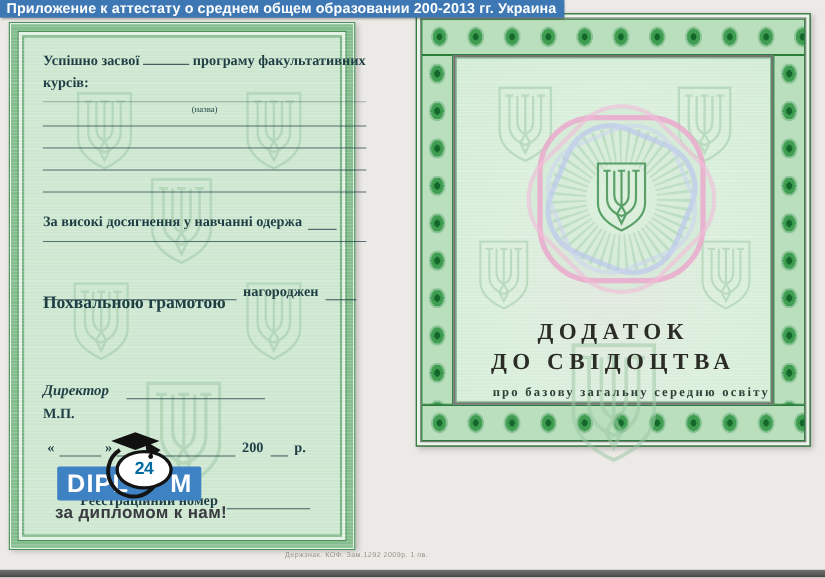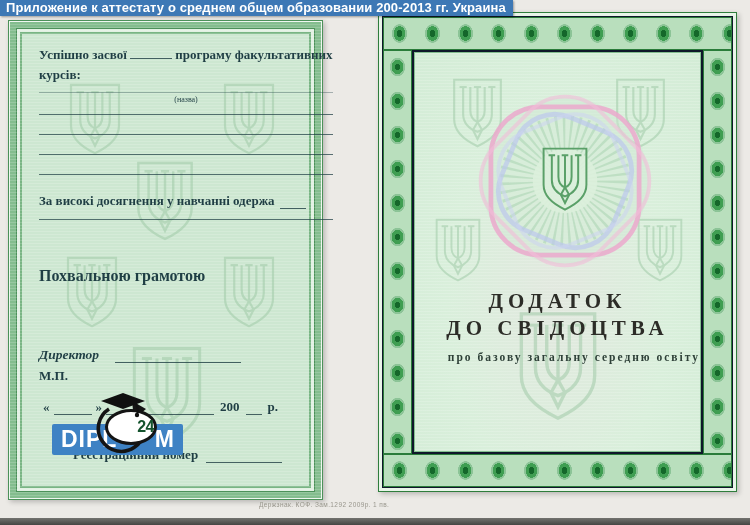--- a/index.html
+++ b/index.html
@@ -27,22 +27,22 @@
     background:repeating-linear-gradient(180deg,rgba(255,255,255,.16) 0 1px,rgba(0,0,0,0) 1px 3px);}
   .lp-text{position:absolute;color:var(--ink);font-weight:bold;font-size:13px;}
   .blank{display:inline-block;border-bottom:1.3px solid rgba(31,62,68,.8);height:12px;vertical-align:baseline;}
   .rule{position:absolute;left:30px;width:294px;border-bottom:1.3px solid rgba(31,62,68,.72);}
   .rule.light{border-bottom:1px solid rgba(31,62,68,.35);}
   .row{display:flex;align-items:flex-end;}
   .wm{position:absolute;color:#9cc8a4;opacity:.5;}
   .wm svg{display:block;width:100%;height:100%;}
 
   
-  .page-right{position:absolute;left:378px;top:12px;width:359px;height:480px;
-    background:#0f172a;border:1px solid #2f7d3c;
+  .page-right{position:absolute;left:378px;top:12px;width:359px;height:394px;
+    background:#737373;border:1px solid #2f7d3c;
     box-shadow:2px 2px 5px rgba(0,0,0,.22), inset 0 0 0 3px #e9f5e9;}
   .orn{position:absolute;background-color:#b9dfbd;box-shadow:inset 0 0 0 1px #2a7c3a;
     background-image:radial-gradient(9px 11px at 50% 50%,
       #14672a 0 30%, #3f9e52 30% 66%, #8cc497 66% 82%, rgba(185,223,190,0) 86%);}
   .orn.top{left:4px;right:4px;top:4px;height:33px;background-size:33px 33px;}
   .orn.bottom{left:4px;right:4px;bottom:4px;height:33px;background-size:33px 33px;}
   .orn.left{left:4px;top:37px;bottom:37px;width:29px;background-size:29px 34px;}
   .orn.right{right:4px;top:37px;bottom:37px;width:29px;background-size:29px 34px;}
   .rp-field{position:absolute;left:35px;right:35px;top:39px;bottom:39px;
     border:1px solid #84bf90;
@@ -54,22 +54,22 @@
   .rosette{position:absolute;left:55px;top:33px;width:190px;height:190px;}
 
   
   .logo{position:absolute;left:48px;top:396px;width:170px;height:82px;z-index:6;
     font-family:"Liberation Sans",sans-serif;}
   .logo-bar{position:absolute;left:4px;top:28px;width:131px;height:31px;border-radius:2px;
     background:var(--logo-blue);color:#fff;font-weight:bold;font-size:23px;line-height:30px;}
   .logo-bar .l{position:absolute;left:9px;letter-spacing:1px;}
   .logo-bar .r{position:absolute;right:9px;}
   .logo-circle{position:absolute;left:57px;top:13px;width:52px;height:36px;border-radius:50%;
-    background:#fff;border:3px solid #141414;z-index:3;color:#14532d;
-    font-weight:bold;font-size:16px;line-height:30px;text-align:right;letter-spacing:-.5px;}
+    background:#fff;border:3px solid #141414;z-index:3;color:#0369a1;
+    font-weight:bold;font-size:16px;line-height:30px;text-align:center;letter-spacing:-.5px;}
   .logo-arrow{position:absolute;left:48px;top:4px;width:54px;height:54px;z-index:2;}
   .logo-cap{position:absolute;left:53px;top:-4px;width:46px;height:26px;z-index:4;}
   .logo-slogan{position:absolute;left:2px;top:62px;font-size:15.5px;font-weight:bold;
     color:#393b40;letter-spacing:.3px;white-space:nowrap;}
 
   
   .imprint{position:absolute;left:259px;top:501px;font-family:"Liberation Sans",sans-serif;
     font-size:6.5px;color:#98968c;letter-spacing:.4px;}
   .bottom-strip{position:absolute;left:0;right:0;bottom:0;height:7px;
     background:linear-gradient(#73736f,#454543);}
@@ -143,20 +143,25 @@
     <div class="rule" style="top:113px"></div>
     <div class="rule" style="top:133px"></div>
     <div class="rule" style="top:153px"></div>
 
     <div class="lp-text row" style="left:30px;top:172px;width:296px">
       <span>За високі досягнення у навчанні одержа</span>
       <span class="blank" style="width:26px;margin-left:5px"></span>
     </div>
     <div class="rule" style="top:198px"></div>
 
+    <div class="lp-text row" style="left:30px;top:236px;width:296px">
+      <span class="blank" style="width:176px"></span>
+      <span style="margin:0 6px">нагороджен</span>
+      <span class="blank" style="width:28px"></span>
+    </div>
 
     <div class="lp-text" style="left:30px;top:246px;font-size:16px">Похвальною грамотою</div>
 
     <div class="lp-text row" style="left:30px;top:326px;width:296px">
       <span style="font-style:italic;font-size:13.5px">Директор</span>
       <span class="blank" style="width:126px;margin-left:16px"></span>
     </div>
 
     <div class="lp-text" style="left:30px;top:347px">М.П.</div>
 
@@ -245,18 +250,19 @@
     <svg class="logo-cap" viewBox="0 0 46 26">
       <polygon points="22,1 44,9 22,17 0,9" fill="#101010"></polygon>
       <path d="M35,12 q3,6 1,10" stroke="#101010" stroke-width="2" fill="none"></path>
       <circle cx="36" cy="23" r="2.2" fill="#101010"></circle>
     </svg>
     <div class="logo-bar">
       <span class="l">DIPL</span>
       <span class="r">M</span>
     </div>
     <div class="logo-circle">24</div>
+    <div class="logo-slogan">за дипломом к нам!</div>
   </div>
 
   <div class="imprint">Держзнак. КОФ. Зам.1292 2009р. 1 пв.</div>
 
   <div class="bottom-strip"></div>
 </div>
 
 </body></html>

